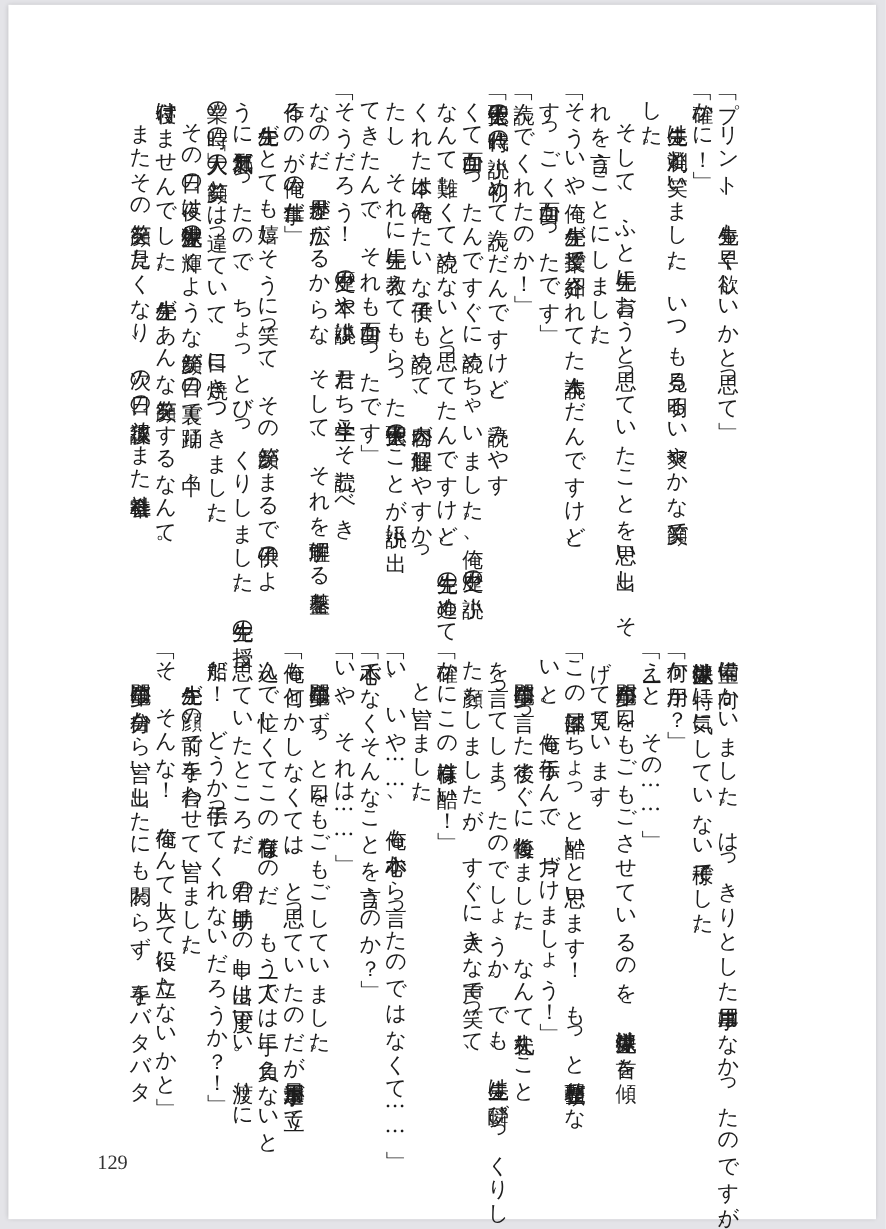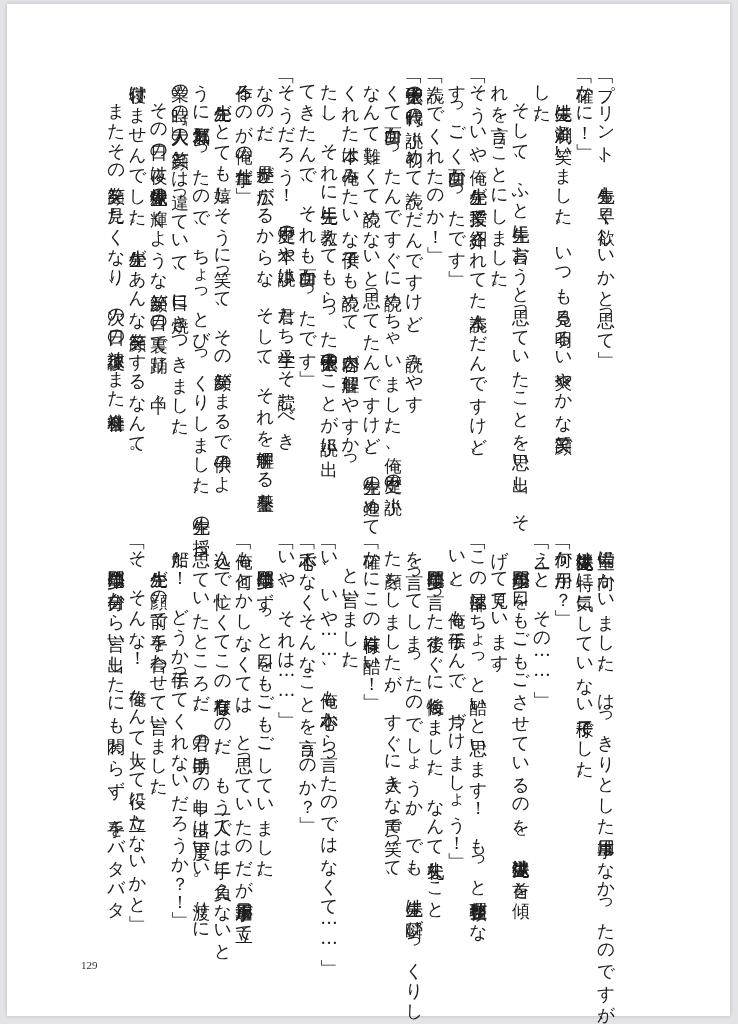--- a/index.html
+++ b/index.html
@@ -44,21 +44,21 @@
     }
     .line {
       display: block;
       white-space: nowrap;
     }
     .page-number {
       position: absolute;
       left: 74px;
       top: 955px;
       font-family: "Liberation Serif", "DejaVu Serif", serif;
-      font-size: 11px;
+      font-size: 17px;
       color: #333333;
     }
   </style>
 </head>
 <body>
 
 <div class="page">
 
   <div class="block block-top">
     <span class="line">「プリント、先生も早く欲しいかと思って」</span>

